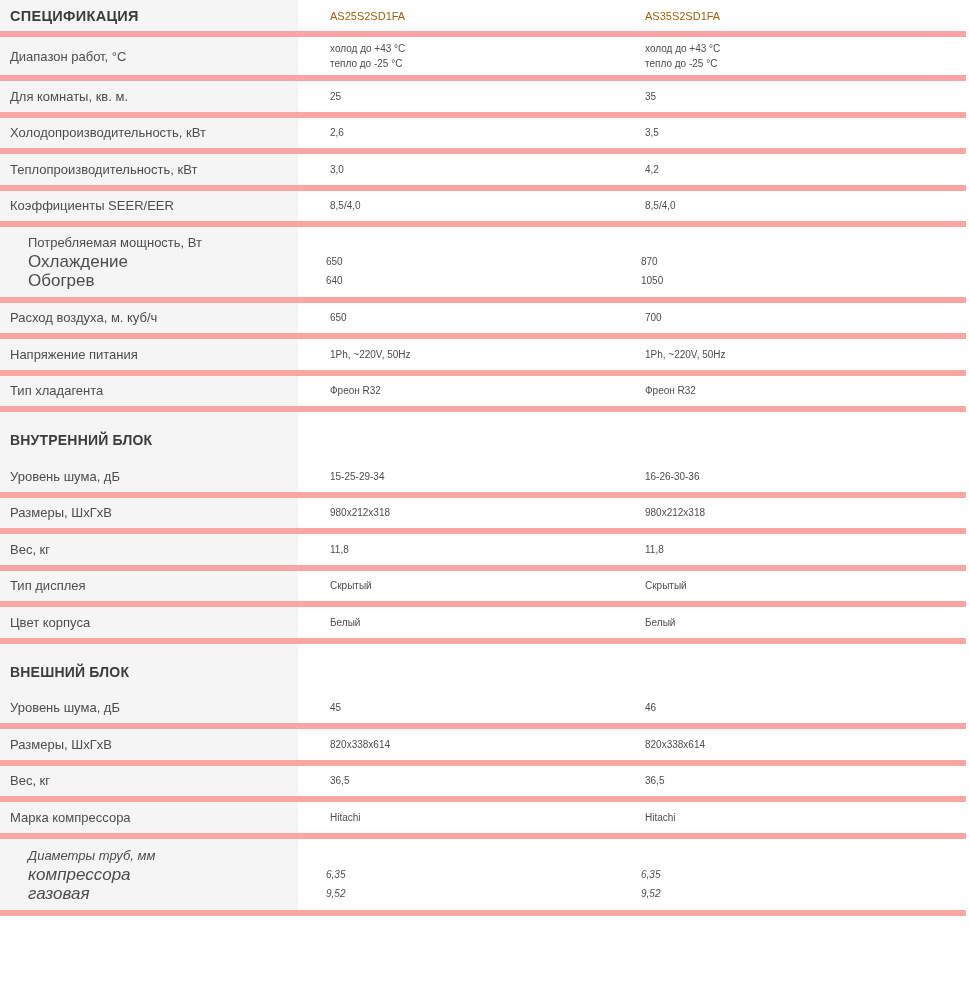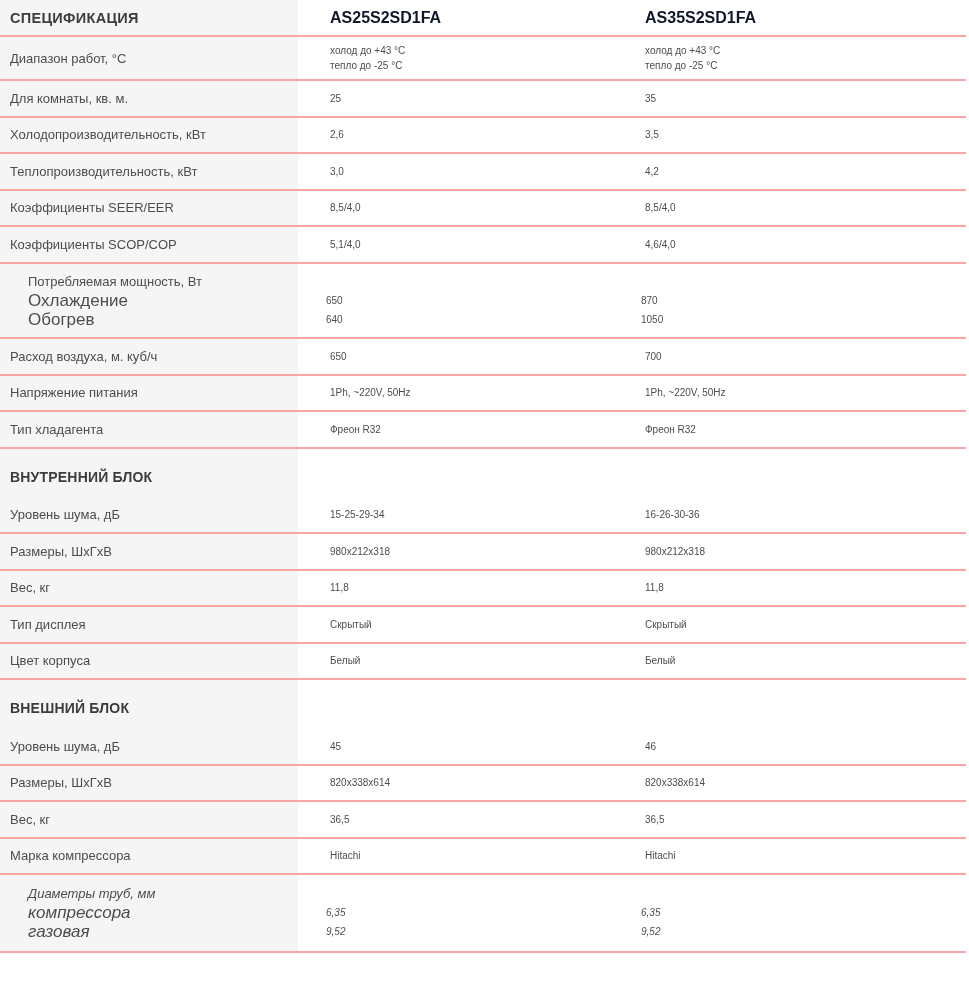--- a/index.html
+++ b/index.html
@@ -14,21 +14,21 @@
     background: #ffffff;
     position: relative;
     overflow: hidden;
   }
   .spec-table {
     width: 966px;
   }
   .row {
     display: grid;
     grid-template-columns: 298px 315px 1fr;
-    border-bottom: 2px solid #fca5a5;
+    border-bottom: 6px solid #fca5a5;
     box-sizing: border-box;
   }
   .cell {
     box-sizing: border-box;
     overflow: hidden;
   }
   .label-cell {
     background: #f5f5f5;
     padding-left: 10px;
     display: flex;
@@ -45,23 +45,23 @@
     color: #4d4d4d;
   }
   .header-row { height: 37px; }
   .table-title {
     font-size: 14.5px;
     font-weight: bold;
     color: #3c3c3c;
     letter-spacing: 0.3px;
   }
   .col-header {
-    font-size: 16px;
-    font-weight: bold;
-    color: #0f172a;
+    font-size: 11px;
+    font-weight: normal;
+    color: #a16207;
   }
   .data-row { height: 36.5px; }
   .multiline-row { height: 44px; }
   .ml-cell {
     flex-direction: column;
     align-items: flex-start;
     justify-content: center;
   }
   .mline { line-height: 15.5px; white-space: nowrap; }
   .group-row { height: 75.5px; }
@@ -155,31 +155,20 @@
           <div class="cell label-cell">
             <span>Коэффициенты SEER/EER</span>
           </div>
           <div class="cell value-cell">
             <span>8,5/4,0</span>
           </div>
           <div class="cell value-cell">
             <span>8,5/4,0</span>
           </div>
         </div>
-        <div class="row data-row">
-          <div class="cell label-cell">
-            <span>Коэффициенты SCOP/COP</span>
-          </div>
-          <div class="cell value-cell">
-            <span>5,1/4,0</span>
-          </div>
-          <div class="cell value-cell">
-            <span>4,6/4,0</span>
-          </div>
-        </div>
         <div class="row group-row">
           <div class="cell label-cell group-label-cell">
             <div class="gline">Потребляемая мощность, Вт</div>
             <div class="gline sublabel">Охлаждение</div>
             <div class="gline sublabel">Обогрев</div>
           </div>
           <div class="cell value-cell group-value-cell">
             <div class="gline">&nbsp;</div>
             <div class="gline">650</div>
             <div class="gline">640</div>

